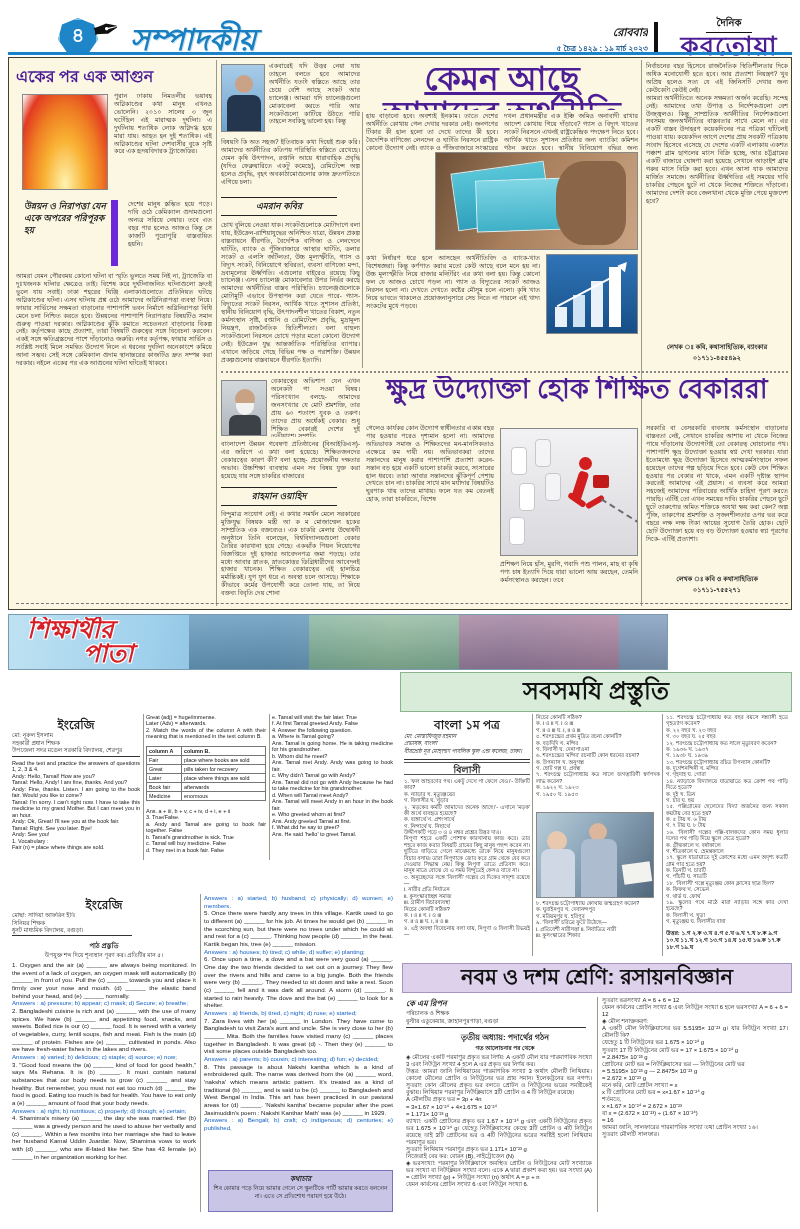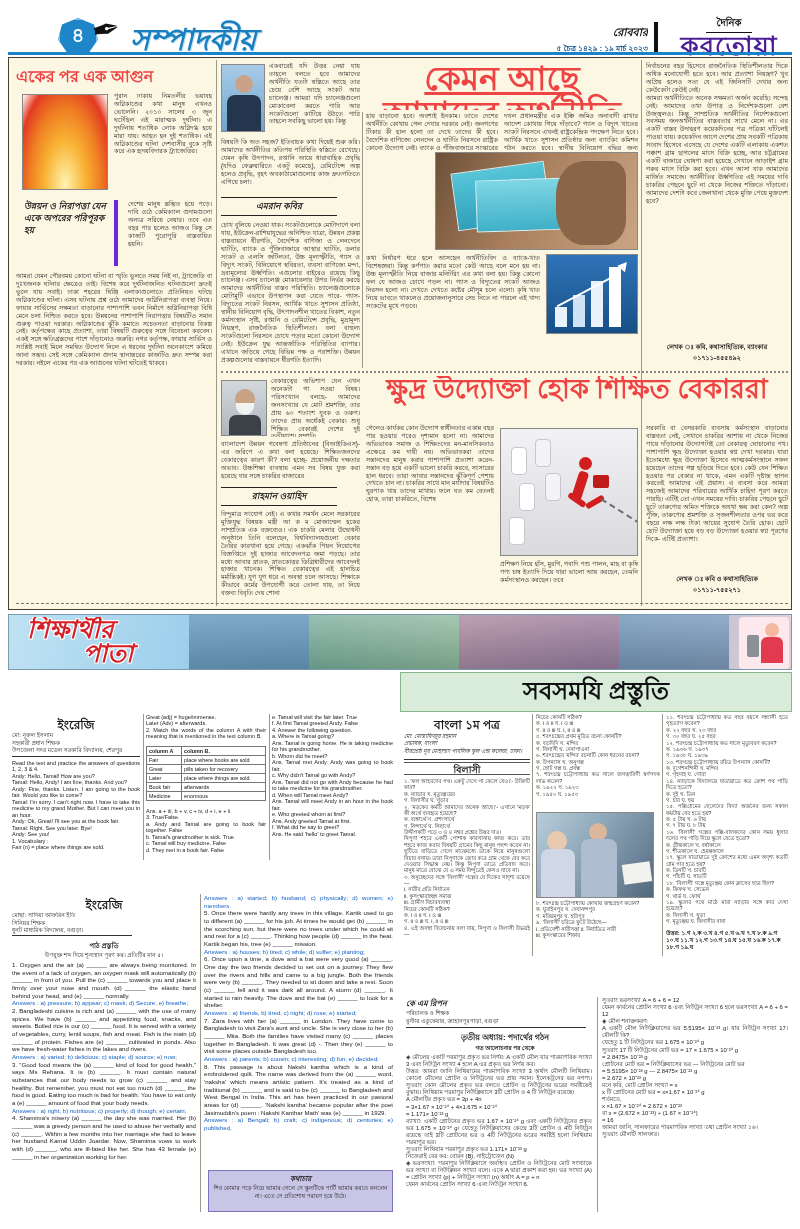--- a/index.html
+++ b/index.html
@@ -7,21 +7,21 @@
         font-family:"Liberation Sans", sans-serif;color:#1a1a1a;}
   .abs{position:absolute;box-sizing:border-box;overflow:hidden;}
   .txt{font-size:6.3px;line-height:1.26;text-align:justify;color:#222;}
   .pre{white-space:pre-line;}
   .ctr{text-align:center;}
   .b{font-weight:bold;}
   .i{font-style:italic;}
   .vrule{position:absolute;width:1px;background:#9a9a8c;}
   .hdash{border-top:1px dashed #777;}
   .hdot{border-top:2px dotted #888;}
-  .headline{font-weight:bold;color:#ef4444;letter-spacing:0;}
+  .headline{font-weight:bold;color:#4c1d95;letter-spacing:0;}
   .ansblue{color:#1461c4;}
   .secbar{display:flex;align-items:center;justify-content:center;font-weight:bold;color:#111;}
   table.match{border-collapse:collapse;width:100%;font-size:5.4px;}
   table.match th, table.match td{border:1px solid #777;padding:1px 2px;text-align:left;vertical-align:top;}
   .photo{border:1px solid #888;}
   .teacher{font-size:5.9px;line-height:1.3;border-bottom:1px solid #333;padding-bottom:2px;}
   .authorbox{border-top:1.5px solid #222;border-bottom:1.5px solid #222;display:flex;align-items:center;justify-content:center;font-weight:bold;font-style:italic;font-size:9px;}
   .credit{font-size:6.4px;text-align:center;font-weight:bold;white-space:pre-line;}
 </style>
 </head>
@@ -50,21 +50,21 @@
   <div class="abs" style="left:8px;top:52px;width:784px;height:3px;background:#1b84c9;"></div>
 
   <div class="abs" style="left:8px;top:57px;width:784px;height:553px;background:#fcf7e3;border:1px solid #44402e;"></div>
 
   <div class="abs headline" style="left:16px;top:64px;width:196px;height:24px;font-size:16px;">একের পর এক আগুন</div>
   <div class="abs photo" style="left:22px;top:94px;width:86px;height:96px;
               background:radial-gradient(ellipse at 50% 95%, #fff3b0 0%, #f9b233 35%, #ef7d23 60%, #e23a22 82%, #ffffff 100%);
               background-color:#fff;"></div>
   <div class="abs txt" style="left:114px;top:92px;width:98px;height:104px;">পুরান ঢাকায় নিমতলীর ভয়াবহ অগ্নিকাণ্ডের কথা মানুষ এখনও ভোলেনি। ২০১০ সালের ৩ জুন ঘটেছিল এই মারাত্মক দুর্ঘটনা। এ দুর্ঘটনায় শতাধিক লোক অগ্নিদগ্ধ হয়ে মারা যায়। আহত হন দুই শতাধিক। এই অগ্নিকাণ্ডের ঘটনা দেশবাসীর বুকে সৃষ্টি করে এক হৃদয়বিদারক ট্র্যাজেডির।</div>
   <div class="abs" style="left:24px;top:200px;width:94px;height:66px;font-size:9px;font-weight:bold;font-style:italic;
-              border-right:4px solid #6d28d9;padding-right:5px;line-height:1.35;">উন্নয়ন ও নিরাপত্তা যেন একে অপরের পরিপূরক হয়</div>
+              border-right:7px solid #6d28d9;padding-right:5px;line-height:1.35;">উন্নয়ন ও নিরাপত্তা যেন একে অপরের পরিপূরক হয়</div>
   <div class="abs txt" style="left:128px;top:200px;width:84px;height:66px;">দেশের মানুষ স্তম্ভিত হয়ে পড়ে। দাবি ওঠে কেমিক্যাল গুদামগুলো অন্যত্র সরিয়ে নেয়ার। তবে এত বছর পার হলেও আজও কিন্তু সে কাজটি পুরোপুরি বাস্তবায়িত হয়নি।</div>
   <div class="abs txt" style="left:16px;top:272px;width:196px;height:332px;">আমরা যেমন গৌরবময় কোনো ঘটনা বা স্মৃতি ভুলতে সময় নিই না, ট্র্যাজেডি বা দুঃখজনক ঘটনার ক্ষেত্রেও তাই। বিশেষ করে দুর্ঘটনাজনিত ঘটনাগুলো দ্রুতই ভুলে যায় সবাই। ঢাকা শহরের ঘিঞ্জি এলাকাগুলোতে প্রতিনিয়ত ঘটছে অগ্নিকাণ্ডের ঘটনা। এসব ঘটনায় প্রশ্ন ওঠে আমাদের অগ্নিনিরাপত্তা ব্যবস্থা নিয়ে। ফায়ার সার্ভিসের সক্ষমতা বাড়ানোর পাশাপাশি ভবন নির্মাণে অগ্নিনিরাপত্তা বিধি মেনে চলা নিশ্চিত করতে হবে। উন্নয়নের পাশাপাশি নিরাপত্তার বিষয়টিও সমান গুরুত্ব পাওয়া দরকার। অগ্নিকাণ্ডের ঝুঁকি কমাতে সচেতনতা বাড়ানোর বিকল্প নেই। কর্তৃপক্ষের কাছে প্রত্যাশা, তারা বিষয়টি গুরুত্বের সঙ্গে বিবেচনা করবেন। একই সঙ্গে ক্ষতিগ্রস্তদের পাশে দাঁড়ানোও জরুরি। নগর কর্তৃপক্ষ, ফায়ার সার্ভিস ও সংশ্লিষ্ট সবাই মিলে সমন্বিত উদ্যোগ নিলে এ ধরনের দুর্ঘটনা অনেকাংশে কমিয়ে আনা সম্ভব। সেই সঙ্গে কেমিক্যাল গুদাম স্থানান্তরের কাজটিও দ্রুত সম্পন্ন করা দরকার। নইলে একের পর এক আগুনের ঘটনা ঘটতেই থাকবে।</div>
   <div class="vrule" style="left:216px;top:60px;height:546px;"></div>
 
   <div class="abs photo" style="left:221px;top:64px;width:44px;height:68px;background:linear-gradient(#a8cce8,#6fa4cf);">
     <div style="position:absolute;left:13px;top:10px;width:18px;height:18px;border-radius:50%;background:#caa287;"></div>
     <div style="position:absolute;left:5px;top:30px;width:34px;height:38px;border-radius:8px 8px 0 0;background:#23364e;"></div>
   </div>
   <div class="abs txt" style="left:269px;top:62px;width:91px;height:74px;">একবারেই যদি উত্তর নেয়া যায় তাহলে বলতে হবে আমাদের অর্থনীতি যতটা স্বস্তিতে আছে তার চেয়ে বেশি আছে সংকট আর চ্যালেঞ্জ। আমরা যদি চ্যালেঞ্জগুলো মোকাবেলা করতে পারি আর সংকটগুলো কাটিয়ে উঠতে পারি তাহলে সবকিছু ভালো হয়। কিন্তু</div>
   <div class="abs headline ctr" style="left:366px;top:62px;width:272px;height:48px;font-size:33px;line-height:1.05;text-decoration:underline;">কেমন আছে আমাদের অর্থনীতি</div>
@@ -122,21 +122,21 @@
     <div style="position:absolute;left:84px;top:70px;width:20px;height:6px;background:#d21e1e;transform:rotate(-30deg);border-radius:3px;"></div>
     <div style="position:absolute;left:92px;top:46px;width:16px;height:13px;background:#c01a1a;border-radius:2px;"></div>
     <div style="position:absolute;left:96px;top:84px;width:56px;height:0;border-top:2px dashed #6b6b70;transform:rotate(32deg);"></div>
   </div>
   <div class="abs txt" style="left:500px;top:560px;width:138px;height:42px;">প্রশিক্ষণ নিয়ে হাঁস, মুরগি, গবাদি পশু পালন, মাছ বা কৃষি পণ্য চাষ ইত্যাদি দিয়ে যারা ভালো আয় করছেন, তেমনি কর্মসংস্থানও করছেন। তবে</div>
   <div class="abs txt" style="left:646px;top:424px;width:142px;height:148px;">সরকারি বা বেসরকারি ব্যবসায় কর্মসংস্থান বাড়ানোর বাস্তবতা নেই, সেখানে চাকরির আশায় না থেকে নিজের পায়ে দাঁড়ানোর উদ্যোগটাই তো বেকারত্ব ঘোচানোর পথ। পাশাপাশি ক্ষুদ্র উদ্যোক্তা হওয়ার স্বপ্ন দেখা দরকার। যারা ইতোমধ্যে ক্ষুদ্র উদ্যোক্তা হিসেবে আত্মকর্মসংস্থানে সফল হয়েছেন তাদের গল্প ছড়িয়ে দিতে হবে। কেউ যেন শিক্ষিত হওয়ার পর বেকার না থাকে, এমন একটি দৃষ্টান্ত স্থাপন করতেই আমাদের এই প্রয়াস। এ ব্যবসা করে আমরা সহজেই আমাদের পরিবারের আর্থিক চাহিদা পূরণ করতে পারছি। এটিই তো এখন সময়ের দাবি। চাকরির পেছনে ছুটে ছুটে তারুণ্যের অমিত শক্তিকে অযথা ক্ষয় করা কেন? অল্প পুঁজি, তারুণ্যের শ্রমশক্তি ও সৃজনশীলতার ওপর ভর করে বছরে লক্ষ লক্ষ টাকা আয়ের সুযোগ তৈরি হোক। ছোট ছোট উদ্যোক্তা হয়ে বড় বড় উদ্যোক্তা হওয়ার স্বপ্ন পূরণের দিকে- এটিই প্রত্যাশা।</div>
   <div class="abs credit" style="left:646px;top:574px;width:142px;height:22px;">লেখক ঃ কবি ও কথাসাহিত্যিক
 ০১৭১১-৭৫৫২৭১</div>
   <div class="abs hdash" style="left:16px;top:603px;width:772px;height:0;"></div>
 
-  <div class="abs" style="left:8px;top:614px;width:784px;height:56px;background:linear-gradient(100deg,#bfe2f2 0%,#9fd0ec 22%,#7fb8d8 40%,#cfe0d8 58%,#8fb0cc 75%,#e8d0d8 100%);border:1px solid #7a9ab0;">
+  <div class="abs" style="left:8px;top:614px;width:660px;height:56px;background:linear-gradient(100deg,#bfe2f2 0%,#9fd0ec 22%,#7fb8d8 40%,#cfe0d8 58%,#8fb0cc 75%,#e8d0d8 100%);border:1px solid #7a9ab0;">
     <div style="position:absolute;left:180px;top:0;width:120px;height:56px;background:linear-gradient(#7ba6c4,#4f7a99);opacity:.85;"></div>
     <div style="position:absolute;left:300px;top:0;width:150px;height:56px;background:linear-gradient(#9fc2a8,#5f8c6e);opacity:.8;"></div>
     <div style="position:absolute;left:450px;top:0;width:160px;height:56px;background:linear-gradient(#b88fa8,#7c5a78);opacity:.8;"></div>
     <div style="position:absolute;left:610px;top:0;width:110px;height:56px;background:linear-gradient(#8aa9c8,#5a7795);opacity:.85;"></div>
     <div class="abs" style="left:18px;top:2px;width:200px;height:52px;">
       <div style="font-size:25px;font-weight:900;font-style:italic;color:#d61f26;
                   text-shadow:-1px -1px 0 #fff,1px -1px 0 #fff,-1px 1px 0 #fff,1px 1px 0 #fff;line-height:1.0;">শিক্ষার্থীর</div>
       <div style="font-size:25px;font-weight:900;font-style:italic;color:#d61f26;margin-left:56px;line-height:0.9;
                   text-shadow:-1px -1px 0 #fff,1px -1px 0 #fff,-1px 1px 0 #fff,1px 1px 0 #fff;">পাতা</div>
     </div>
@@ -325,20 +325,23 @@
     <div class="txt ansblue" style="font-size:6.1px;">Answers : a) parents; b) cousin; c) interesting; d) fun; e) decided;</div>
     <div class="txt" style="font-size:6.1px;">8. This passage is about Nakshi kantha which is a kind of embroidered quilt. The name was derived from the (a) ______ word, 'naksha' which means artistic pattern. It's treated as a kind of traditional (b) ______ and is said to be (c) ______ to Bangladesh and West Bengal in India. This art has been practiced in our pastoral areas for (d) ______. 'Nakshi kantha' became popular after the poet Jasimuddin's poem : Nakshi Kanthar Math' was (e) ______ in 1929.</div>
     <div class="txt ansblue" style="font-size:6.1px;">Answers : a) Bengali; b) craft; c) indigenous; d) centuries; e) published,</div>
   </div>
   <div class="vrule" style="left:200px;top:894px;height:318px;"></div>
   <div class="abs" style="left:208px;top:1170px;width:185px;height:42px;background:#c9c5e7;border:1px solid #7a74b8;padding:2px 4px;">
     <div class="ctr b i" style="font-size:7px;">কথাচার</div>
     <div class="ctr" style="font-size:5.8px;line-height:1.3;">শিব কোমার পড়ে নিয়ে আমার গেলে সে স্কুলটিকে পার্টি আমার করতে বললেন না। এতে সে প্রতিশোধ পরায়ণ হয়ে উঠে।</div>
   </div>
 
+  <div class="abs secbar" style="left:402px;top:963px;width:390px;height:30px;background:#ddd1eb;border:1px solid #a894c4;">
+    <span style="font-size:21px;">নবম ও দশম শ্রেণি: রসায়নবিজ্ঞান</span>
+  </div>
   <div class="abs" style="left:406px;top:997px;width:180px;height:32px;">
     <div class="b i" style="font-size:8px;">কে এম রিপন</div>
     <div class="pre teacher" style="font-size:5.8px;">পরিচালক ও শিক্ষক
 বুস্টার এডুকেয়ার, জাহানপুরপাড়া, বগুড়া</div>
   </div>
   <div class="abs ctr b" style="left:430px;top:1031px;width:150px;height:11px;font-size:8px;">তৃতীয় অধ্যায়: পদার্থের গঠন</div>
   <div class="abs ctr b" style="left:430px;top:1043px;width:150px;height:9px;font-size:5.8px;">গত আলোচনার পর থেকে</div>
   <div class="abs txt pre" style="left:406px;top:1054px;width:186px;height:158px;font-size:5.9px;line-height:1.2;">◈ মৌলের একটি পরমাণুর প্রকৃত ভর নির্ণয়: A একটি মৌল যার পারমাণবিক সংখ্যা 3 এবং নিউট্রন সংখ্যা 4 হলে A এর প্রকৃত ভর নির্ণয় কর।
 উত্তর: আমরা জানি লিথিয়ামের পারমাণবিক সংখ্যা 3 অর্থাৎ মৌলটি লিথিয়াম। কোনো মৌলের প্রোটন ও নিউট্রনের ভর প্রায় সমান। ইলেকট্রনের ভর নগণ্য। সুতরাং কোন মৌলের প্রকৃত ভর বলতে প্রোটন ও নিউট্রনের ভরের সমষ্টিকেই বুঝায়। লিথিয়াম পরমাণুর নিউক্লিয়াসে 3টি প্রোটন ও 4 টি নিউট্রন রয়েছে।
 A মৌলটির প্রকৃত ভর = 3p + 4n

